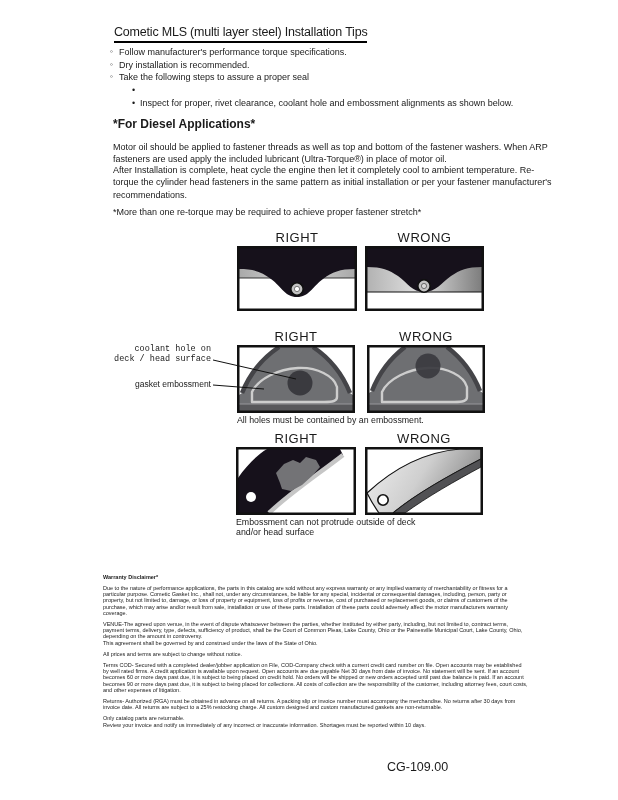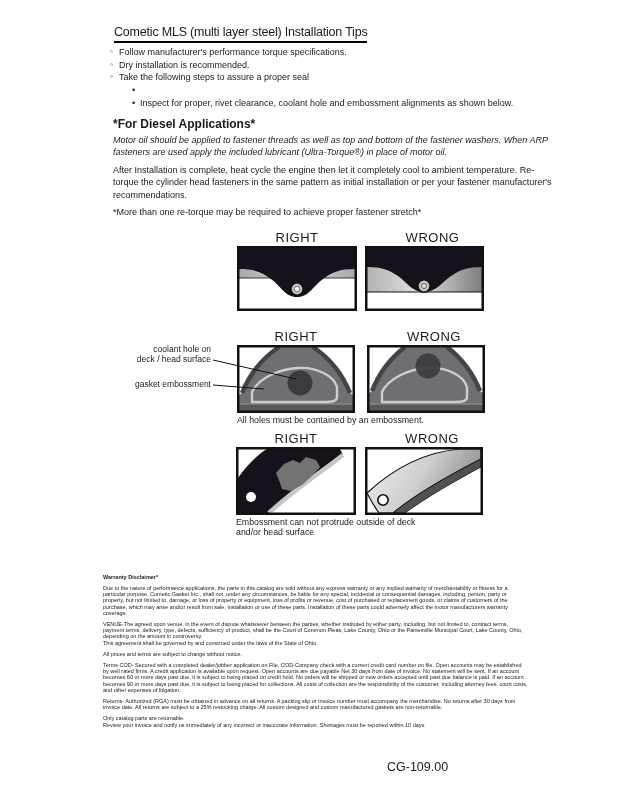--- a/index.html
+++ b/index.html
@@ -15,36 +15,36 @@
     border-bottom:2px solid #000;padding-bottom:2px;
   }
   .bullets{position:absolute;left:110px;top:46px;width:445px;font-size:9px;line-height:12.7px;}
   .brow{display:flex;}
   .bmark{width:9px;flex:0 0 9px;font-size:8px;}
   .brow.sub{padding-left:22px;}
   .brow.sub .bmark{width:8px;flex:0 0 8px;font-size:9px;}
 
   .diesel-heading{position:absolute;left:113px;top:117px;font-size:12px;font-weight:bold;}
   .para{position:absolute;left:113px;width:445px;font-size:9px;line-height:12.3px;}
-  .p-motor{top:134px;font-style:italic;}
+  .p-motor{top:141px;}
   .p-after{top:164px;}
   .p-more{top:206px;}
 
   .pair{position:absolute;}
   .pair1{left:237px;top:230px;}
   .pair2{left:237px;top:329px;}
   .pair3{left:236px;top:431px;}
-  .labels{display:flex;margin-bottom:1px;gap:8px;}
+  .labels{display:flex;margin-bottom:1px;}
   .dlabel{font-size:13px;letter-spacing:0.5px;text-align:center;}
   .boxes{display:flex;}
   svg.diag{display:block;}
   .caption{font-size:8.8px;line-height:9.6px;margin-top:3px;}
 
   .leader-label{position:absolute;left:103px;width:108px;text-align:right;font-size:8.5px;line-height:10px;}
-  .lbl-coolant{top:344px;}
+  .lbl-coolant{top:344px;font-family:Liberation Mono, monospace;}
   .lbl-emboss{top:379px;}
   .leader-lines{position:absolute;left:212px;top:352px;}
 
   .legal{position:absolute;left:103px;top:574px;width:425px;}
   .legal-h{font-size:5.5px;font-weight:bold;margin:0 0 5px 0;}
   .legal-p{font-size:5.5px;line-height:6.2px;margin:0 0 5px 0;}
   .legal-p.tight{margin-bottom:0;}
 
   .footer-code{position:absolute;left:387px;top:760px;font-size:12.5px;}
 </style>

